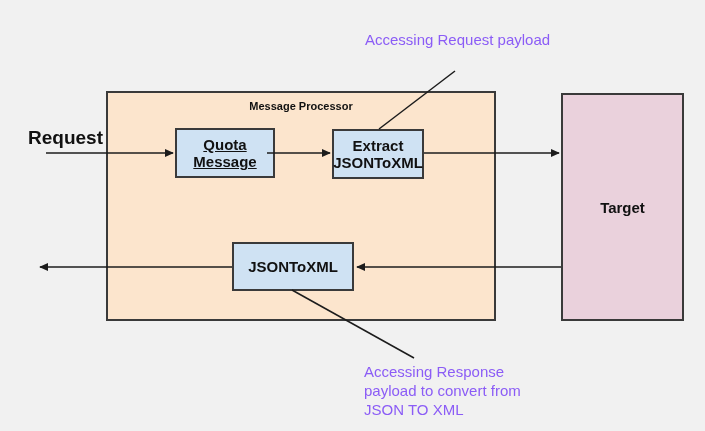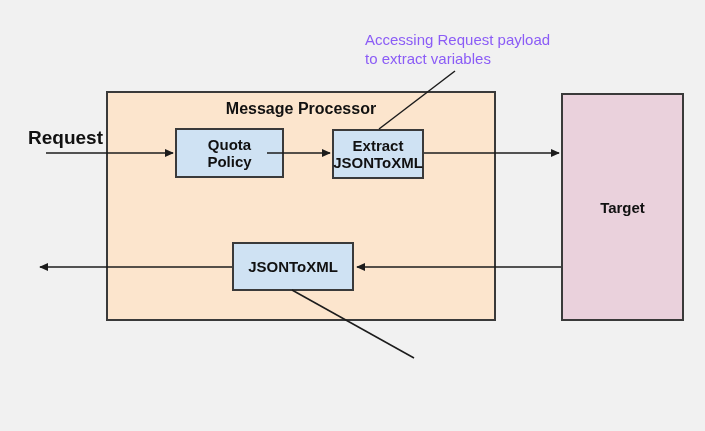--- a/index.html
+++ b/index.html
@@ -19,23 +19,23 @@
     color: #111111;
   }
   .node {
     display: flex; align-items: center; justify-content: center;
     text-align: center; font-weight: bold;
     font-size: 15px; line-height: 17px;
   }
   #mp-box    { left: 106px; top: 91px;  width: 390px; height: 230px; }
   #mp-title  {
     position: absolute; left: 106px; top: 100px; width: 390px;
-    text-align: center; font-weight: bold; font-size: 16px; color: #111111;
+    text-align: center; font-weight: bold; font-size: 11px; color: #111111;
   }
-  #quota-box   { left: 175px; top: 128px; width: 109px;  height: 50px; }
+  #quota-box   { left: 175px; top: 128px; width: 100px;  height: 50px; text-decoration: underline; }
   #extract-box { left: 332px; top: 129px; width: 92px;  height: 50px; }
   #json2xml-box{ left: 232px; top: 242px; width: 122px; height: 49px; }
   #target-box  { left: 561px; top: 93px;  width: 123px; height: 228px; }
   .flow-label {
     position: absolute; font-weight: bold; font-size: 19px; color: #111111;
   }
   #request-label  { left: 28px; top: 127px; }
   #response-label { left: 16px; top: 237px; }
   .annotation {
     position: absolute; font-size: 15px; line-height: 19px; color: #8b5cf6;
@@ -51,21 +51,21 @@
 <body>
 
 <div class="canvas" style="background-color: rgb(241, 241, 241);">
 
   <div class="shape" id="mp-box" style="background-color: rgb(252, 229, 205);"></div>
   <div id="mp-title">Message Processor</div>
 
   <div class="shape node" id="quota-box" style="background-color: rgb(207, 226, 243);">
     <div>
       <div>Quota</div>
-      <div>Policy</div>
+      <div>Message</div>
     </div>
   </div>
 
   <div class="shape node" id="extract-box" style="background-color: rgb(207, 226, 243);">
     <div>
       <div>Extract</div>
       <div>JSONToXML</div>
     </div>
   </div>
 
@@ -74,21 +74,25 @@
   </div>
 
   <div class="shape node" id="target-box" style="background-color: rgb(234, 209, 220);">
     <div>Target</div>
   </div>
 
   <div class="flow-label" id="request-label">Request</div>
 
   <div class="annotation" id="annotation-request">
     <div>Accessing Request payload</div>
-    <div>to extract variables</div>
+  </div>
+  <div class="annotation" id="annotation-response">
+    <div>Accessing Response</div>
+    <div>payload to convert from</div>
+    <div>JSON TO XML</div>
   </div>
 
   <svg class="connectors" width="705" height="431" viewBox="0 0 705 431">
     <defs>
       <marker id="arr" viewBox="0 0 10 10" refX="9" refY="5" markerUnits="userSpaceOnUse" markerWidth="9" markerHeight="9" orient="auto">
         <path d="M0,0.6 L10,5 L0,9.4 z" fill="#1c1c1c"></path>
       </marker>
     </defs>
     <line x1="46" y1="153" x2="173" y2="153" stroke-width="1.5" marker-end="url(#arr)" stroke="#1c1c1c"></line>
     <line x1="267" y1="153" x2="330" y2="153" stroke-width="1.5" marker-end="url(#arr)" stroke="#1c1c1c"></line>

